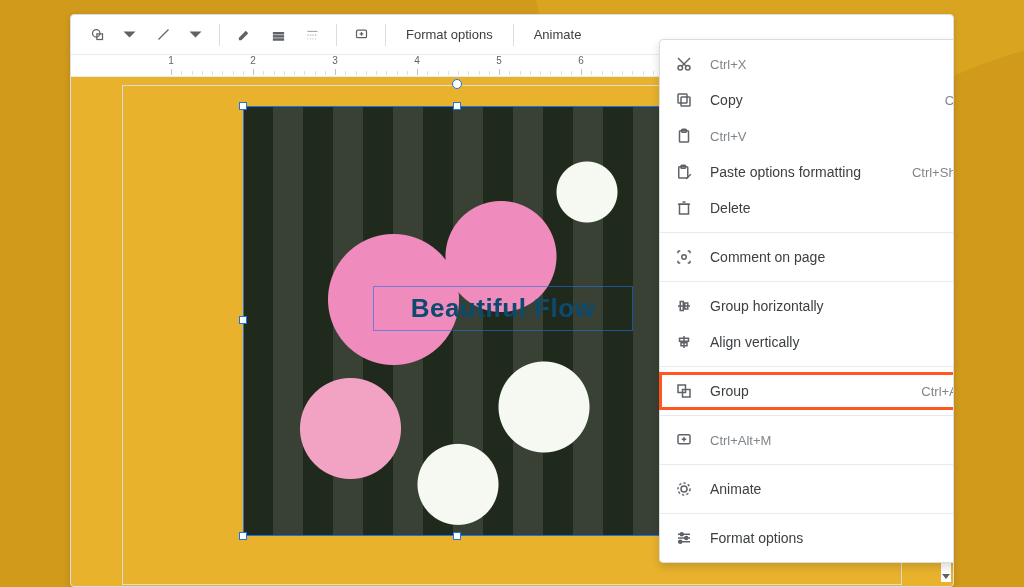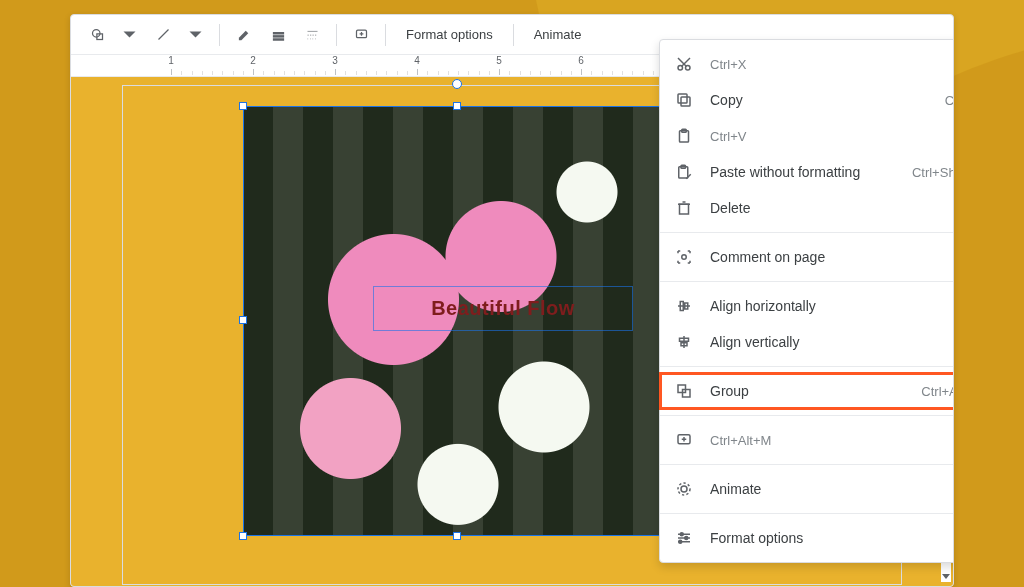--- a/index.html
+++ b/index.html
@@ -132,21 +132,21 @@
   }
   .txtbox {
     position: absolute;
     top: 200px; left: 250px;
     width: 260px; height: 45px;
     border: 1.5px solid rgba(26,115,232,.6);
     display: flex; align-items: center; justify-content: center;
     backdrop-filter: blur(0);
   }
   .txtbox span {
-    color: #7f1d1d; font-size: 20px; font-weight: 600; letter-spacing: .5px;
+    color: #0c4a6e; font-size: 26px; font-weight: 600; letter-spacing: .5px;
     white-space: nowrap;
   }
 
   
   .ctxmenu {
     position: absolute;
     top: 24px; left: 588px;
     width: 340px;
     background: #fff;
     border: 1px solid #dadce0;
@@ -364,21 +364,21 @@
         <span class="mshort">Ctrl+V</span>
       </div>
       <div class="mitem">
         <span class="micon">
           <svg viewBox="0 0 24 24" stroke="currentColor" stroke-width="2" fill="none">
             <rect x="5" y="5" width="12" height="15" rx="1"></rect>
             <rect x="8" y="3" width="6" height="4" rx="1"></rect>
             <line x1="15" y1="21" x2="21" y2="15"></line>
           </svg>
         </span>
-        <span class="mlabel">Paste without formatting</span>
+        <span class="mlabel">Paste options formatting</span>
         <span class="mshort">Ctrl+Shift+V</span>
       </div>
       <div class="mitem">
         <span class="micon">
           <svg viewBox="0 0 24 24" stroke="currentColor" stroke-width="2" fill="none">
             <rect x="6" y="7" width="12" height="13"></rect>
             <line x1="4" y1="7" x2="20" y2="7"></line>
             <line x1="10" y1="4" x2="14" y2="4"></line>
           </svg>
         </span>
@@ -396,21 +396,21 @@
       </div>
       <div class="mdiv"></div>
       <div class="mitem">
         <span class="micon">
           <svg viewBox="0 0 24 24" stroke="currentColor" stroke-width="2" fill="none">
             <line x1="4" y1="12" x2="20" y2="12"></line>
             <rect x="7" y="6" width="4" height="12"></rect>
             <rect x="13" y="8" width="4" height="8"></rect>
           </svg>
         </span>
-        <span class="mlabel">Align horizontally</span>
+        <span class="mlabel">Group horizontally</span>
       </div>
       <div class="mitem">
         <span class="micon">
           <svg viewBox="0 0 24 24" stroke="currentColor" stroke-width="2" fill="none">
             <line x1="12" y1="4" x2="12" y2="20"></line>
             <rect x="6" y="7" width="12" height="4"></rect>
             <rect x="8" y="13" width="8" height="4"></rect>
           </svg>
         </span>
         <span class="mlabel">Align vertically</span>

